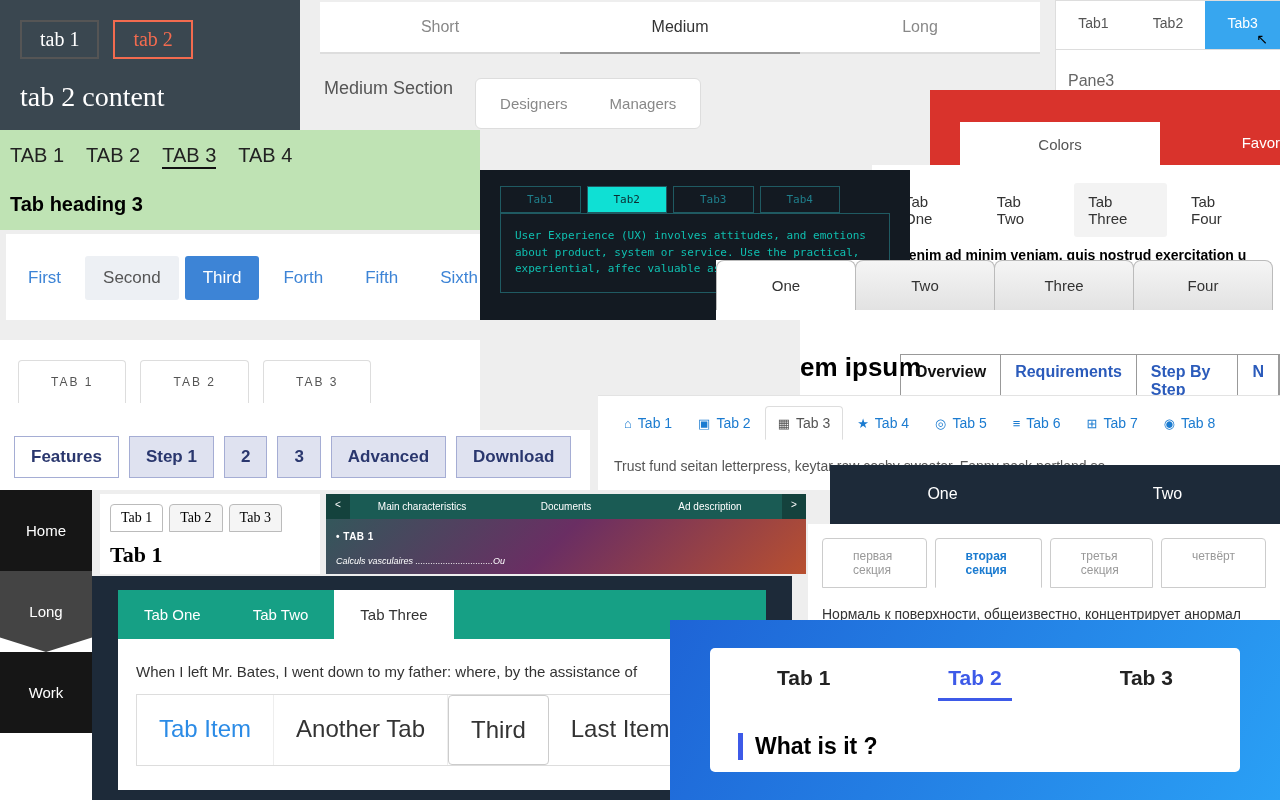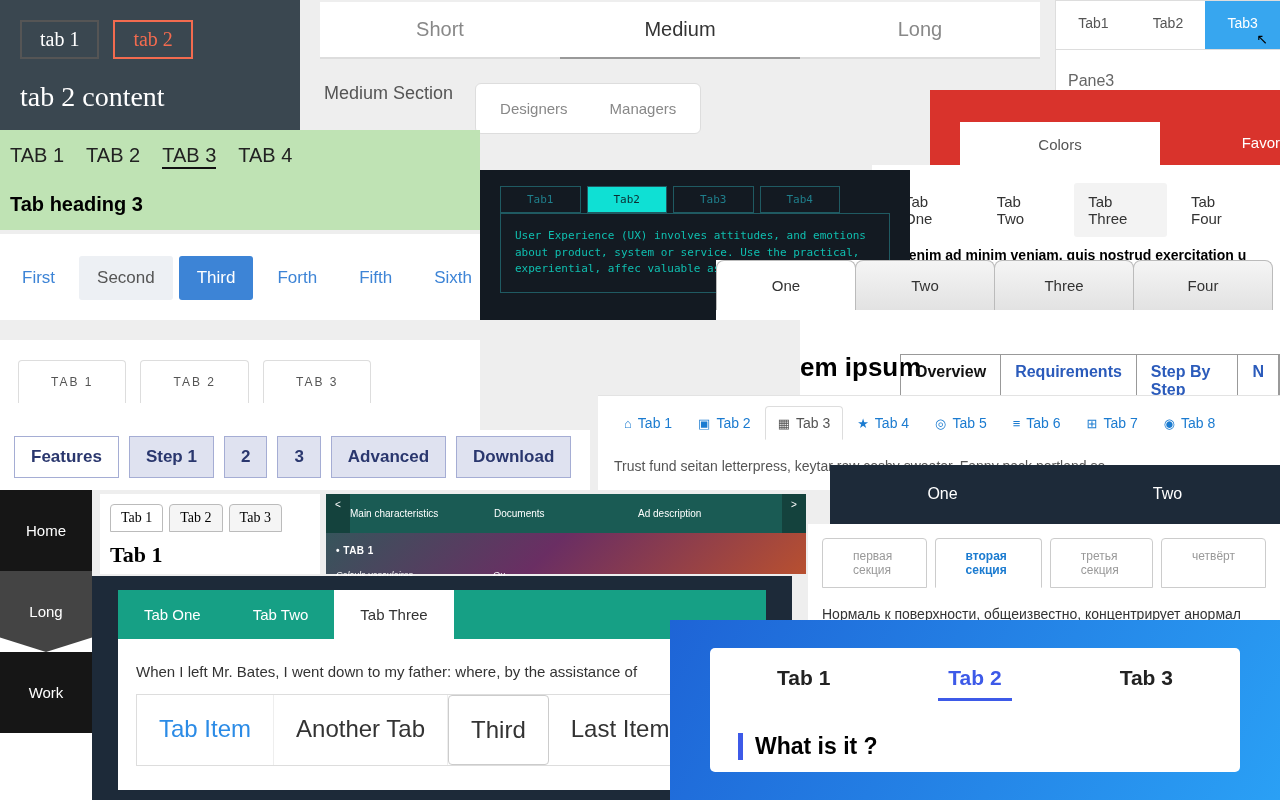--- a/index.html
+++ b/index.html
@@ -9,21 +9,21 @@
   
   .pA{left:0;top:0;width:300px;height:130px;background:#3a4750;color:#fff;padding:20px}
   .pA .row{display:flex;gap:14px}
   .pA .tb{border:2px solid #555;padding:6px 18px;font-family:Georgia,serif;font-size:20px}
   .pA .tb.active{border-color:#f36b4f;color:#f36b4f}
   .pA .content{font-family:Georgia,serif;font-size:28px;margin-top:22px}
 
   
   .pB{left:300px;top:0;width:760px;height:170px;background:#eee}
   .pB .tabs{display:flex;border-bottom:2px solid #ddd;background:#fff;margin:2px 20px 0}
-  .pB .tab{flex:1;text-align:center;padding:16px 0;color:#888;font-size:20px}
+  .pB .tab{flex:1;text-align:center;padding:16px 0;color:#888;font-size:16px}
   .pB .tab.active{color:#333;border-bottom:2px solid #999;margin-bottom:-2px}
   .pB .sub{display:flex;gap:22px;align-items:flex-start;margin:24px 24px 0}
   .pB .sub .label{color:#555;font-size:18px}
   .pB .sub2{display:flex;gap:6px;background:#fff;border:1px solid #ddd;border-radius:6px;padding:6px}
   .pB .sub2 .st{padding:10px 18px;color:#888;border-radius:4px;font-size:15px}
   .pB .sub2 .st.active{color:#1abc9c;border-top:3px solid #1abc9c;background:#fff}
 
   
   .pC{left:1055px;top:0;width:225px;height:50px;border:1px solid #ddd;border-right:0;background:#fff;display:flex}
   .pC .t{flex:1;text-align:center;padding:14px 0;color:#555;font-size:14px}
@@ -43,21 +43,21 @@
   .pE .fav{position:absolute;top:44px;right:0;color:#fff;font-size:15px}
 
   
   .pF{left:872px;top:165px;width:408px;height:95px;background:#fff}
   .pF .tabs{display:flex;gap:10px;padding:18px 18px 10px}
   .pF .t{padding:10px 14px;color:#333;font-size:15px}
   .pF .t.active{background:#f3f3f3;border-radius:3px}
   .pF .content{padding:0 18px;font-size:14px;font-weight:bold}
 
   
-  .pG{left:0;top:234px;width:480px;height:86px;background:#fff;padding:22px 4px}
+  .pG{left:6px;top:234px;width:480px;height:86px;background:#fff;padding:22px 4px}
   .pG .tabs{display:flex;gap:6px;align-items:center;font-size:17px}
   .pG .t{padding:12px 18px;color:#3d84d6}
   .pG .t.box{background:#edf0f4;border-radius:3px;color:#555}
   .pG .t.primary{background:#3d84d6;color:#fff;border-radius:3px}
 
   
   .pH{left:480px;top:170px;width:430px;height:150px;background:#131a22;padding:16px 20px}
   .pH .tabs{display:flex;gap:6px}
   .pH .t{border:1px solid #1f5a62;padding:6px 26px;color:#1f7f8c;font-size:11px;font-family:monospace}
   .pH .t.active{background:#0fe0d4;color:#0c2b30}
@@ -110,21 +110,21 @@
   .pP{left:100px;top:494px;width:220px;height:80px;background:#fff;padding:10px}
   .pP .tabs{display:flex;gap:6px}
   .pP .t{border:1px solid #bbb;padding:5px 10px;font-family:Georgia,serif;font-size:14px;border-radius:4px 4px 0 0;background:#f5f5f5}
   .pP .t.active{background:#fff}
   .pP .head{font-family:Georgia,serif;font-weight:bold;font-size:22px;margin-top:10px}
 
   
   .pQ{left:326px;top:494px;width:480px;height:80px;background:linear-gradient(135deg,#2e5b5a,#6a2e63,#b85030);color:#fff;font-size:10px}
   .pQ .top{display:flex;background:#1a5b54}
   .pQ .top .arrow{width:24px;text-align:center;padding:5px 0;background:#14423d}
-  .pQ .top .t{flex:1;text-align:left;padding:14px 0}
+  .pQ .top .t{flex:1;text-align:center;padding:7px 0}
   .pQ .lbl{padding:12px 10px;font-weight:bold;letter-spacing:.5px;font-size:10px}
   .pQ .row{padding:2px 10px;font-style:italic;font-size:9px}
 
   
   .pR{left:808px;top:524px;width:472px;height:100px;background:#fff;padding:14px 14px}
   .pR .tabs{display:flex;gap:8px}
   .pR .t{border:1px solid #ccc;padding:10px 30px;color:#999;font-size:12px;border-radius:4px 4px 0 0}
   .pR .t.active{color:#1b7bd0;font-weight:bold;border-bottom-color:#fff}
   .pR .content{margin-top:18px;font-size:14px;color:#333}
 

